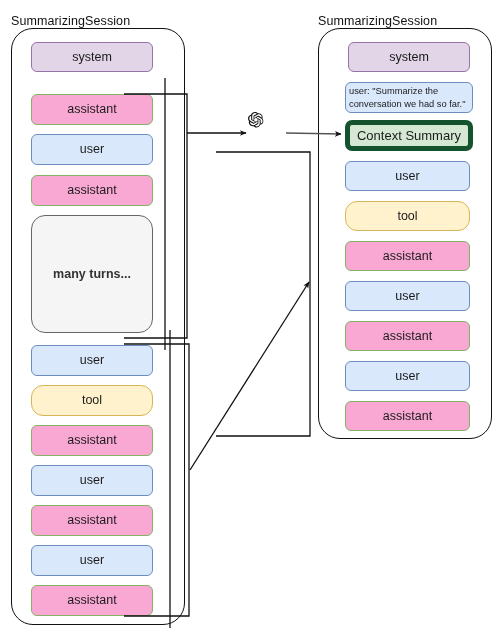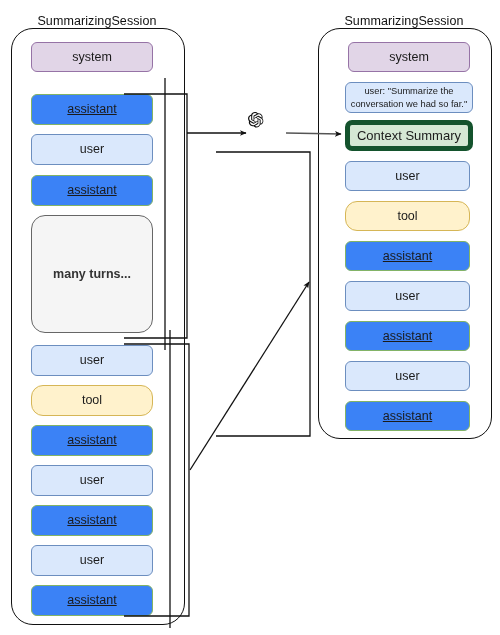--- a/index.html
+++ b/index.html
@@ -3,29 +3,29 @@
 <meta charset="utf-8">
 <style>
   html,body{margin:0;padding:0;background:#ffffff;}
   body{width:500px;height:635px;position:relative;overflow:hidden;
        font-family:"Liberation Sans","DejaVu Sans",sans-serif;}
 
   .stage{position:absolute;left:0;top:0;width:500px;height:635px;}
 
   
   .panel{position:absolute;border:1.4px solid #111111;border-radius:22px;background:#ffffff;}
-  .panel-title{position:absolute;font-size:12.5px;color:#111111;text-align:center;
+  .panel-title{position:absolute;font-size:12.5px;color:#111111;text-align:left;
                white-space:nowrap;letter-spacing:.1px;}
 
   
   .chip{position:absolute;border-radius:6px;border:1px solid #9aa0a6;
-        display:flex;align-items:center;justify-content:center;text-align:center;
+        display:flex;align-items:center;justify-content:center;
         font-size:12.5px;color:#1b1b1b;box-sizing:border-box;line-height:1.18;}
   .chip.system    {background:#e1d5e7;border-color:#9673a6;}
-  .chip.assistant {background:#3b82f6;border-color:#82b366;text-decoration:underline;}
+  .chip.assistant {background:#f9a8d4;border-color:#82b366;}
   .chip.user      {background:#dae8fc;border-color:#6c8ebf;}
   .chip.tool      {background:#fff2cc;border-color:#d6b656;border-radius:12px;}
   .chip.many      {background:#f5f5f5;border-color:#666666;border-radius:14px;color:#333333;font-weight:bold;}
   .chip.summary   {background:#d5e8d4;border:5px solid #14532d;border-radius:7px;font-size:13px;}
   .chip.prompt    {background:#dae8fc;border-color:#6c8ebf;font-size:9.3px;padding:0 3px;
                    line-height:1.35;}
 
   
   .svg-layer{position:absolute;left:0;top:0;width:500px;height:635px;pointer-events:none;}
 </style>

